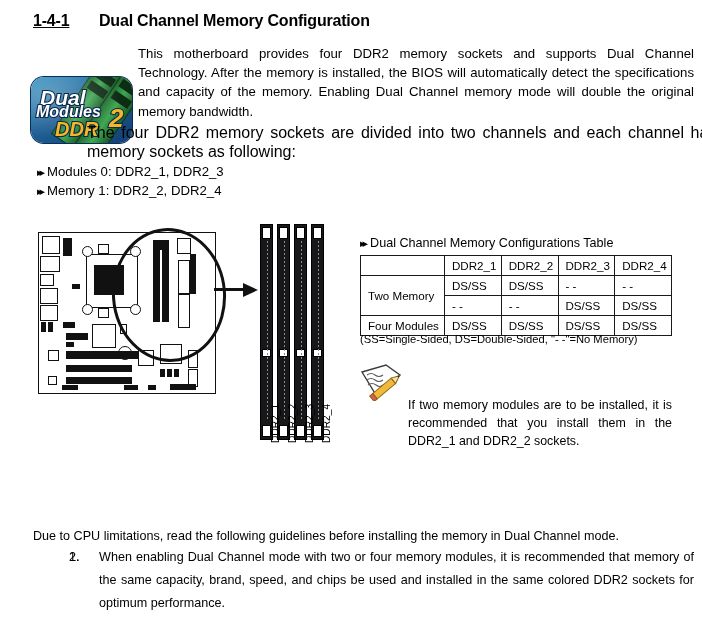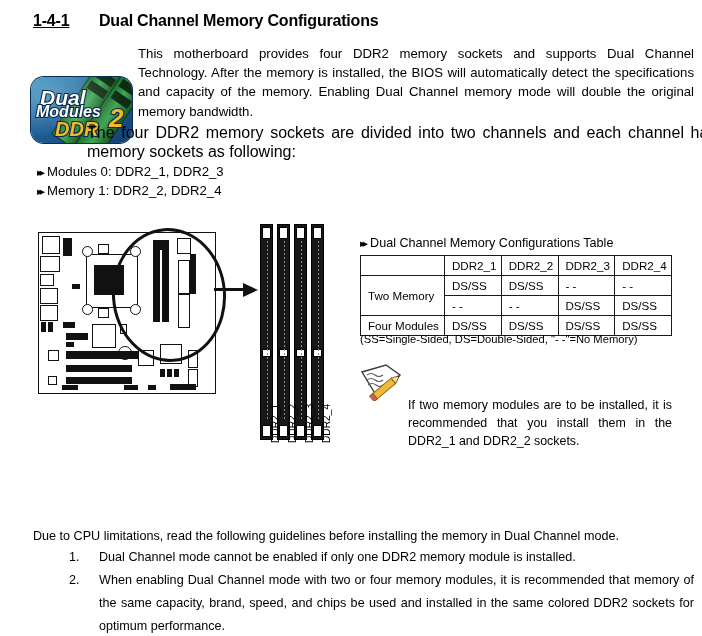--- a/index.html
+++ b/index.html
@@ -254,21 +254,21 @@
     position: absolute;
     left: 36px; top: 0;
     width: 18px;
     text-align: left;
   }
 </style>
 </head>
 <body>
 
 <div class="heading">
-  <span class="num">1-4-1</span><span>Dual Channel Memory Configurations</span>
+  <span class="num">1-4-1</span><span>Dual Channel Memory Configuration</span>
 </div>
 
 <div class="logo">
   <div class="dimm a">
       <i></i>
       <i class="s2"></i>
     </div>
   <div class="dimm b">
       <i></i>
       <i class="s2"></i>
@@ -449,19 +449,18 @@
       </g>
     </svg>
   </div>
   <div class="note-text">If two memory modules are to be installed, it is recommended that you install them in the DDR2_1 and DDR2_2 sockets.</div>
 </div>
 
 <div class="guide-intro">Due to CPU limitations, read the following guidelines before installing the memory in Dual Channel mode.</div>
 <div class="guides">
   <div class="guide-item">
     <span class="gnum">1.</span>
-    <span>Dual Channel mode cannot be enabled if only one DDR2 memory module is installed.</span>
   </div>
   <div class="guide-item">
     <span class="gnum">2.</span>
     <span>When enabling Dual Channel mode with two or four memory modules, it is recommended that memory of the same capacity, brand, speed, and chips be used and installed in the same colored DDR2 sockets for optimum performance.</span>
   </div>
 </div>
 
 </body></html>

